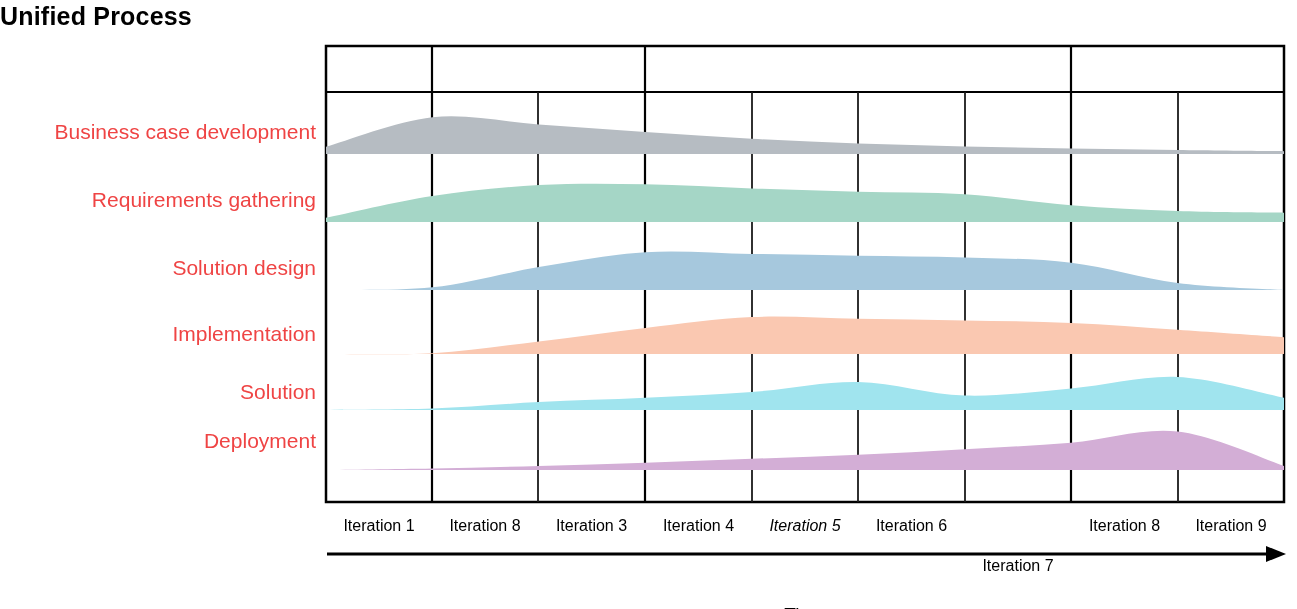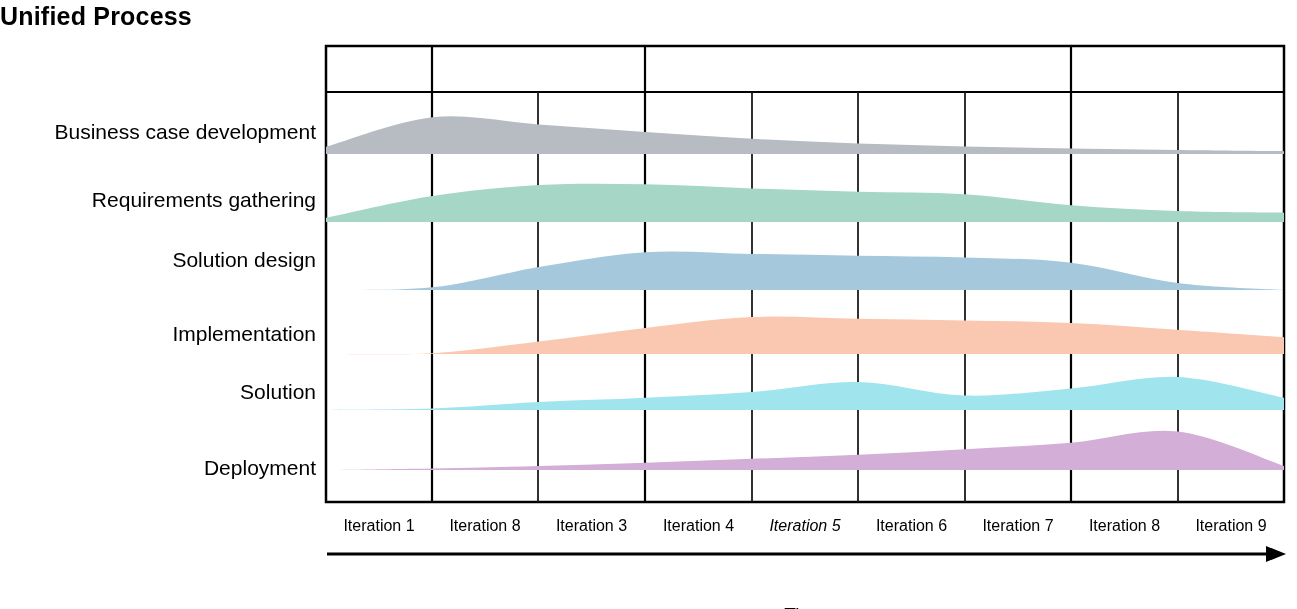--- a/index.html
+++ b/index.html
@@ -30,21 +30,21 @@
     font-weight: bold;
     letter-spacing: 0.2px;
   }
   .disc-label {
     position: absolute;
     right: 0;
     text-align: right;
     font-size: 21px;
     line-height: 24px;
     white-space: nowrap;
-    color: #000000;
+    color: #ef4444;
   }
   #labels-col {
     position: absolute;
     left: 0;
     top: 0;
     width: 316px;
     height: 609px;
   }
   .phase-label {
     position: absolute;
@@ -74,38 +74,38 @@
 </head>
 <body>
 
 <div id="stage">
 
   <div class="chart-title">Unified Process</div>
 
   <div id="labels-col">
     <div class="disc-label" style="top:120px;">Business case development</div>
     <div class="disc-label" style="top:188px;">Requirements gathering</div>
-    <div class="disc-label" style="top:248px;">Solution design</div>
+    <div class="disc-label" style="top:256px;">Solution design</div>
     <div class="disc-label" style="top:322px;">Implementation</div>
     <div class="disc-label" style="top:380px;">Solution</div>
-    <div class="disc-label" style="top:456px;">Deployment</div>
+    <div class="disc-label" style="top:429px;">Deployment</div>
   </div>
 
   <div class="phase-label" style="left:326px;width:106px;">Inception</div>
   <div class="phase-label" style="left:432px;width:213px;">Elaboration</div>
   <div class="phase-label" style="left:645px;width:426px;">Construction</div>
   <div class="phase-label" style="left:1071px;width:213px;">Transition</div>
 
   <div class="iter-label" style="left:326px;width:106px;">Iteration 1</div>
   <div class="iter-label" style="left:432px;width:106px;">Iteration 8</div>
   <div class="iter-label" style="left:538px;width:107px;">Iteration 3</div>
   <div class="iter-label" style="left:645px;width:107px;">Iteration 4</div>
   <div class="iter-label" style="left:752px;width:106px;font-style:italic;">Iteration 5</div>
   <div class="iter-label" style="left:858px;width:107px;">Iteration 6</div>
-  <div class="iter-label" style="left:965px;width:106px;">Iteration 7</div>
+  <div class="iter-label" style="left:965px;width:106px;margin-top:40px;">Iteration 7</div>
   <div class="iter-label" style="left:1071px;width:107px;">Iteration 8</div>
   <div class="iter-label" style="left:1178px;width:106px;">Iteration 9</div>
 
   <div class="time-label">Time</div>
 
   <svg id="plot" width="1297" height="609" viewBox="0 0 1297 609" style="position:absolute;left:0;top:0;">
 
     <rect x="326" y="46" width="958" height="456" fill="#ffffff" stroke="#000000" stroke-width="2.5"></rect>
 
     <line x1="326" y1="92" x2="1284" y2="92" stroke="#000000" stroke-width="2"></line>

